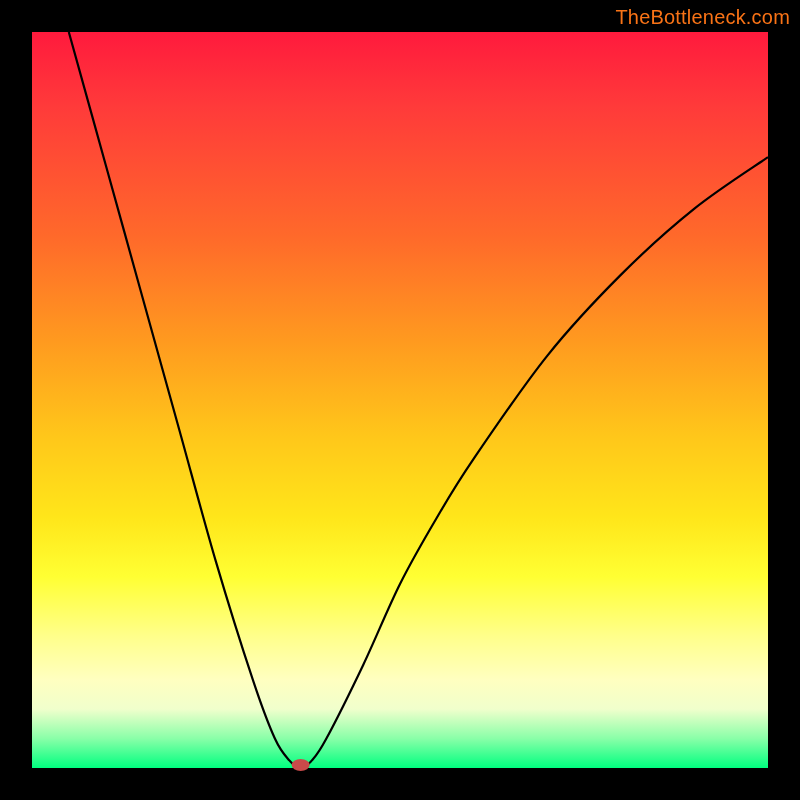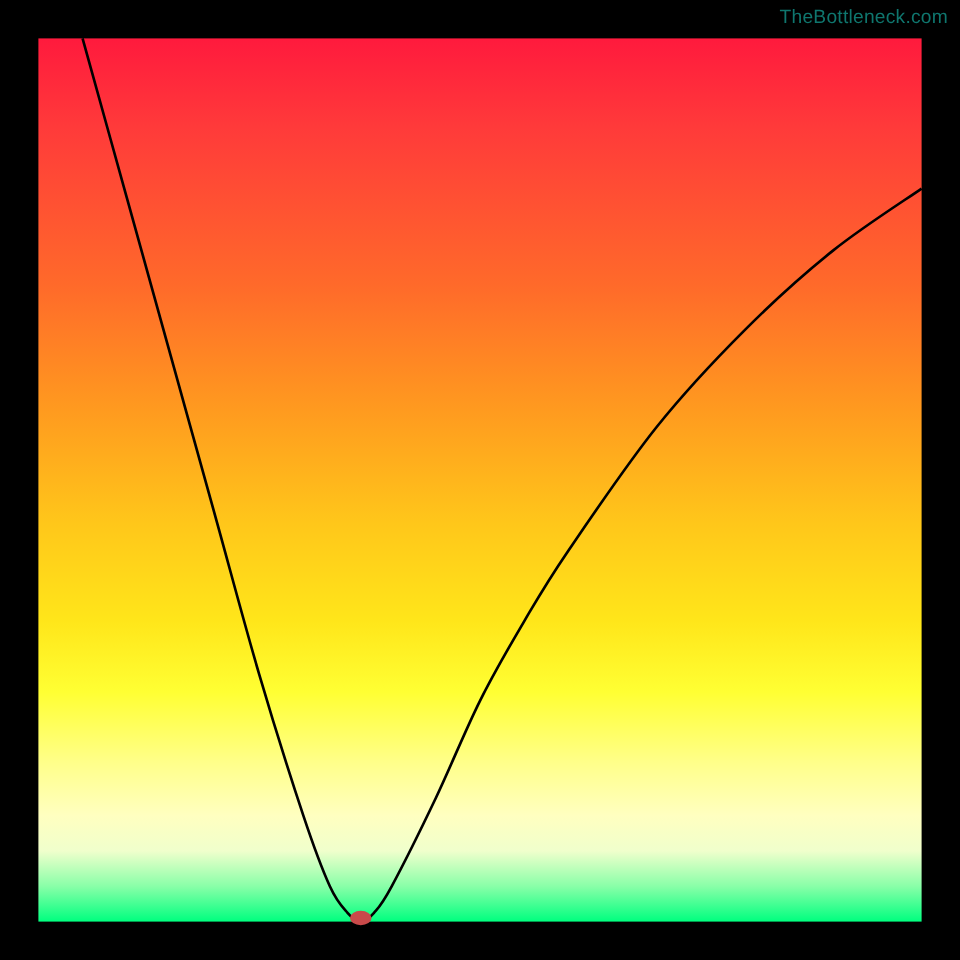--- a/index.html
+++ b/index.html
@@ -39,22 +39,22 @@
       #ffffc0 88%,
       #f0ffcc 92%,
       #89ffa8 96%,
       #00ff7f 100%
     );
   }
   .watermark {
     position: absolute;
     top: 6px;
     right: 10px;
-    color: #0f766e;
-    font-size: 16px;
+    color: #f97316;
+    font-size: 20px;
     letter-spacing: 0.2px;
     user-select: none;
   }
   svg.curve {
     position: absolute;
     top: 0;
     left: 0;
     width: 736px;
     height: 736px;
     overflow: visible;

